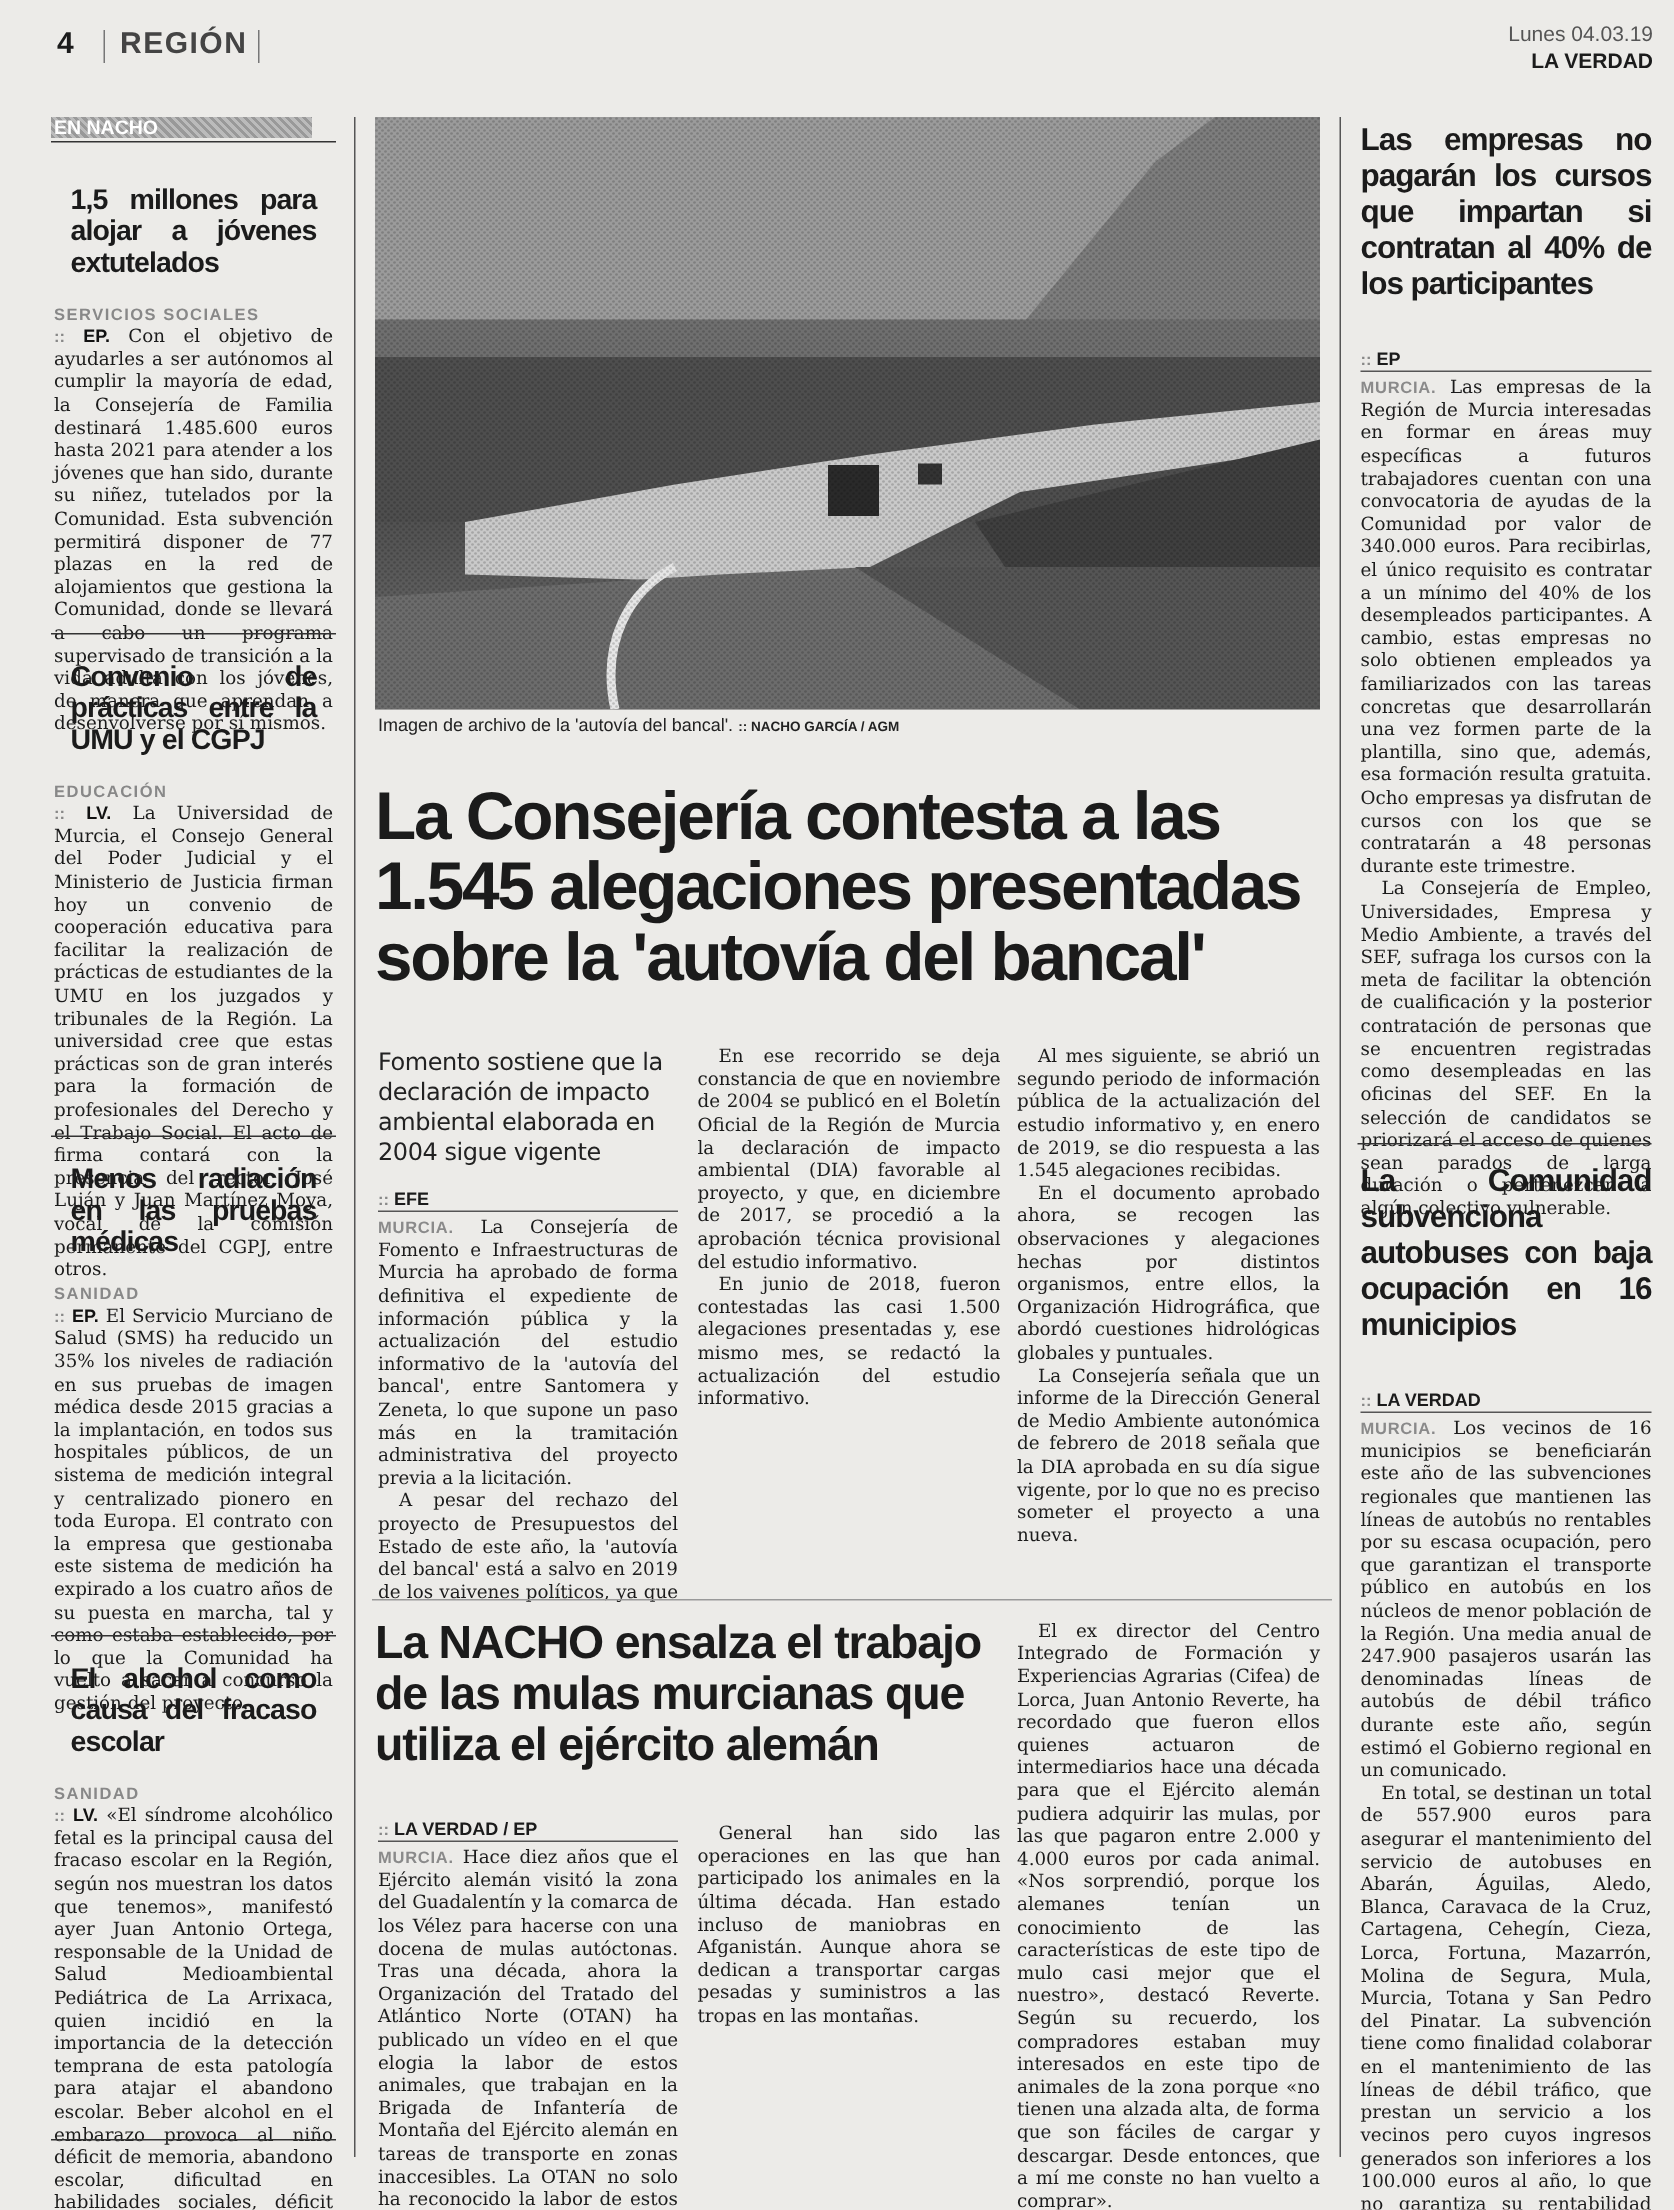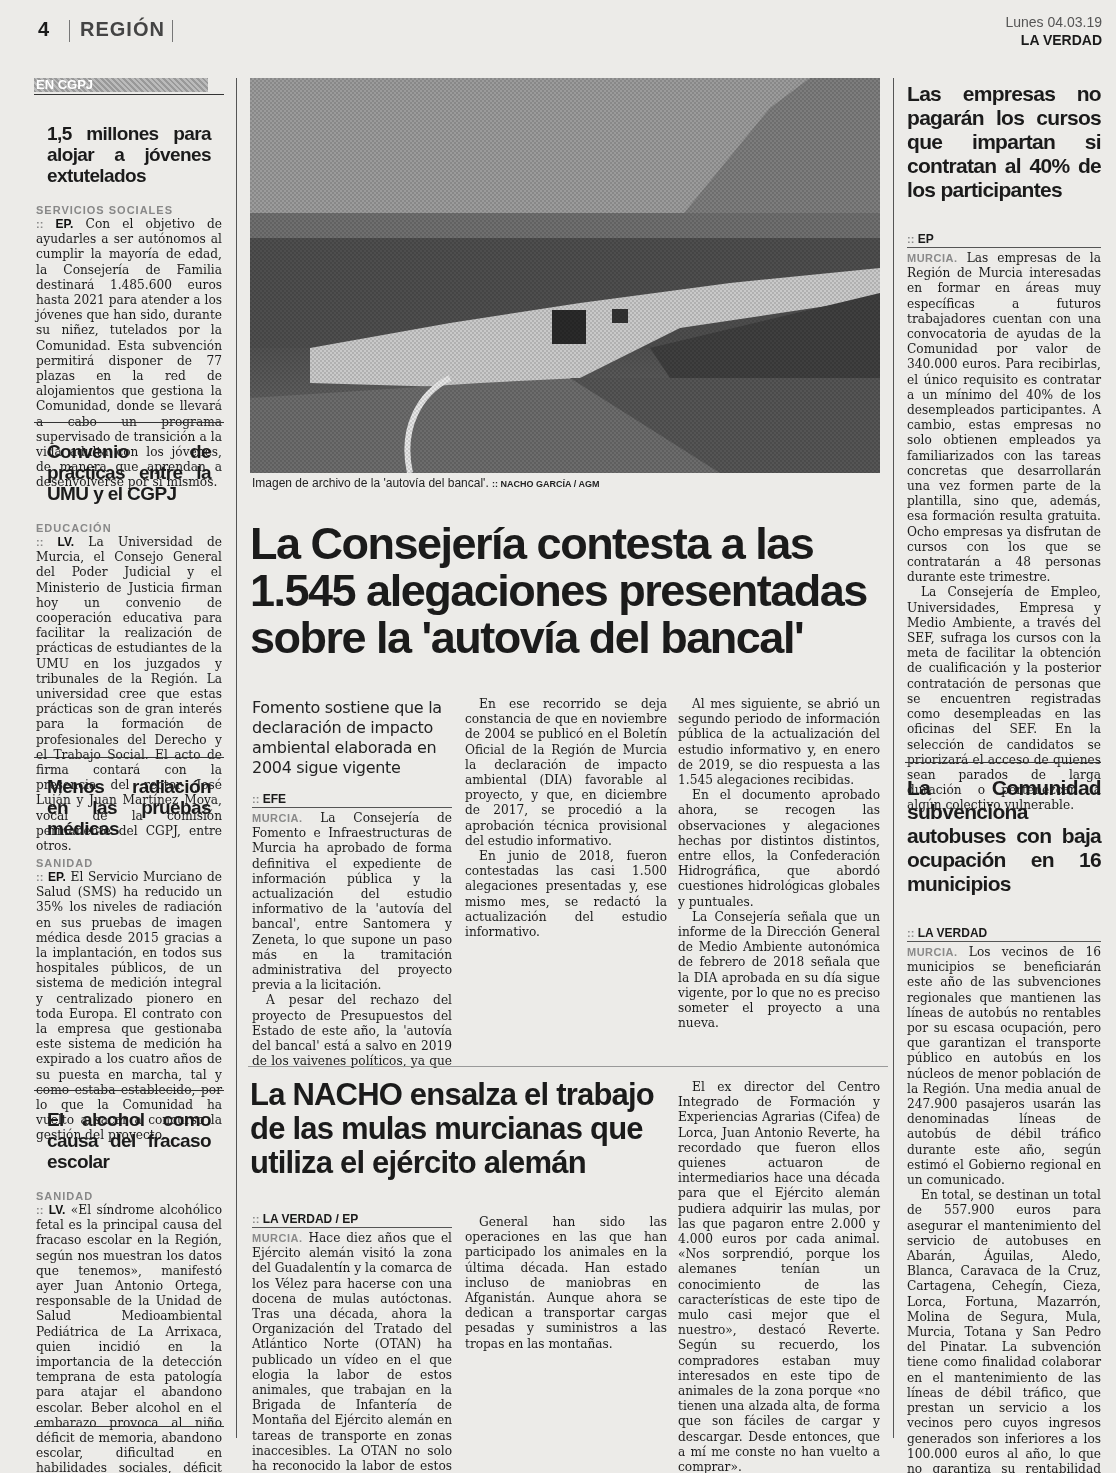--- a/index.html
+++ b/index.html
@@ -55,21 +55,21 @@
 <div class="abs pagenum">4</div>
 <div class="abs hdr-sep" style="left:69px;top:20px;height:22px;"></div>
 <div class="abs section">REGIÓN</div>
 <div class="abs hdr-sep" style="left:172px;top:20px;height:22px;"></div>
 <div class="abs date">Lunes 04.03.19</div>
 <div class="abs paper">LA VERDAD</div>
 
 <div class="abs vrule" style="left:236px;top:78px;height:1360px;"></div>
 <div class="abs vrule" style="left:893px;top:78px;height:1360px;"></div>
 
-<div class="abs enbreve">EN CGPJ</div>
+<div class="abs enbreve">EN NACHO</div>
 <div class="abs rule" style="left:34px;top:94px;width:190px;"></div>
 
 <div class="abs col" style="left:36px;top:112px;width:186px;">
   <h3 class="brief-h">1,5 millones para alojar a jóvenes extutelados</h3>
   <div class="tag">SERVICIOS SOCIALES</div>
   <p><span class="dots">::</span> <span class="src">EP.</span> <span>Con el objetivo de ayudarles a ser autónomos al cumplir la mayoría de edad, la Consejería de Familia destinará 1.485.600 euros hasta 2021 para atender a los jóvenes que han sido, durante su niñez, tutelados por la Comunidad. Esta subvención permitirá disponer de 77 plazas en la red de alojamientos que gestiona la Comunidad, donde se llevará a cabo un programa supervisado de transición a la vida adulta con los jóvenes, de manera que aprendan a desenvolverse por sí mismos.</span></p>
 </div>
 <div class="abs rule" style="left:34px;top:422px;width:190px;"></div>
 
 <div class="abs col" style="left:36px;top:430px;width:186px;">
@@ -129,21 +129,21 @@
   <div class="byline-bar"><span class="dots">::</span> <span>EFE</span></div>
   <p><span class="city">MURCIA.</span> <span>La Consejería de Fomento e Infraestructuras de Murcia ha aprobado de forma definitiva el expediente de información pública y la actualización del estudio informativo de la 'autovía del bancal', entre Santomera y Zeneta, lo que supone un paso más en la tramitación administrativa del proyecto previa a la licitación.</span></p>
   <p class="ind" style="height:76px;overflow:hidden;">A pesar del rechazo del proyecto de Presupuestos del Estado de este año, la 'autovía del bancal' está a salvo en 2019 de los vaivenes políticos, ya que se firmó el convenio entre el Ministerio de Fomento y la Consejería homónima para que esta última inicie las obras. El Ministerio ha transferido ya el primer pago de 11,3 millones de euros, a cuenta de los 110 que cuesta este tramo.</p>
 </div>
 <div class="abs col" style="left:465px;top:697px;width:202px;">
   <p class="ind">En ese recorrido se deja constancia de que en noviembre de 2004 se publicó en el Boletín Oficial de la Región de Murcia la declaración de impacto ambiental (DIA) favorable al proyecto, y que, en diciembre de 2017, se procedió a la aprobación técnica provisional del estudio informativo.</p>
   <p class="ind">En junio de 2018, fueron contestadas las casi 1.500 alegaciones presentadas y, ese mismo mes, se redactó la actualización del estudio informativo.</p>
 </div>
 <div class="abs col" style="left:678px;top:697px;width:202px;">
   <p class="ind">Al mes siguiente, se abrió un segundo periodo de información pública de la actualización del estudio informativo y, en enero de 2019, se dio respuesta a las 1.545 alegaciones recibidas.</p>
-  <p class="ind">En el documento aprobado ahora, se recogen las observaciones y alegaciones hechas por distintos distintos, entre ellos, la Confederación Hidrográfica, que abordó cuestiones hidrológicas globales y puntuales.</p>
+  <p class="ind">En el documento aprobado ahora, se recogen las observaciones y alegaciones hechas por distintos organismos, entre ellos, la Organización Hidrográfica, que abordó cuestiones hidrológicas globales y puntuales.</p>
   <p class="ind">La Consejería señala que un informe de la Dirección General de Medio Ambiente autonómica de febrero de 2018 señala que la DIA aprobada en su día sigue vigente, por lo que no es preciso someter el proyecto a una nueva.</p>
 </div>
 
 <div class="abs rule" style="left:248px;top:1066px;width:640px;background:#999;"></div>
 
 <h2 class="abs otan-h">La NACHO ensalza el trabajo de las mulas murcianas que utiliza el ejército alemán</h2>
 <div class="abs col" style="left:252px;top:1212px;width:200px;">
   <div class="byline-bar"><span class="dots">::</span> <span>LA VERDAD / EP</span></div>
   <p><span class="city">MURCIA.</span> <span>Hace diez años que el Ejército alemán visitó la zona del Guadalentín y la comarca de los Vélez para hacerse con una docena de mulas autóctonas. Tras una década, ahora la Organización del Tratado del Atlántico Norte (OTAN) ha publicado un vídeo en el que elogia la labor de estos animales, que trabajan en la Brigada de Infantería de Montaña del Ejército alemán en tareas de transporte en zonas inaccesibles. La OTAN no solo ha reconocido la labor de estos equinos, sino que, a través de un vídeo publicado en sus redes sociales, también ha destacado que las mulas murcianas son un animal muy versátil por sus características, resistencia y docilidad.</span></p>
 </div>

